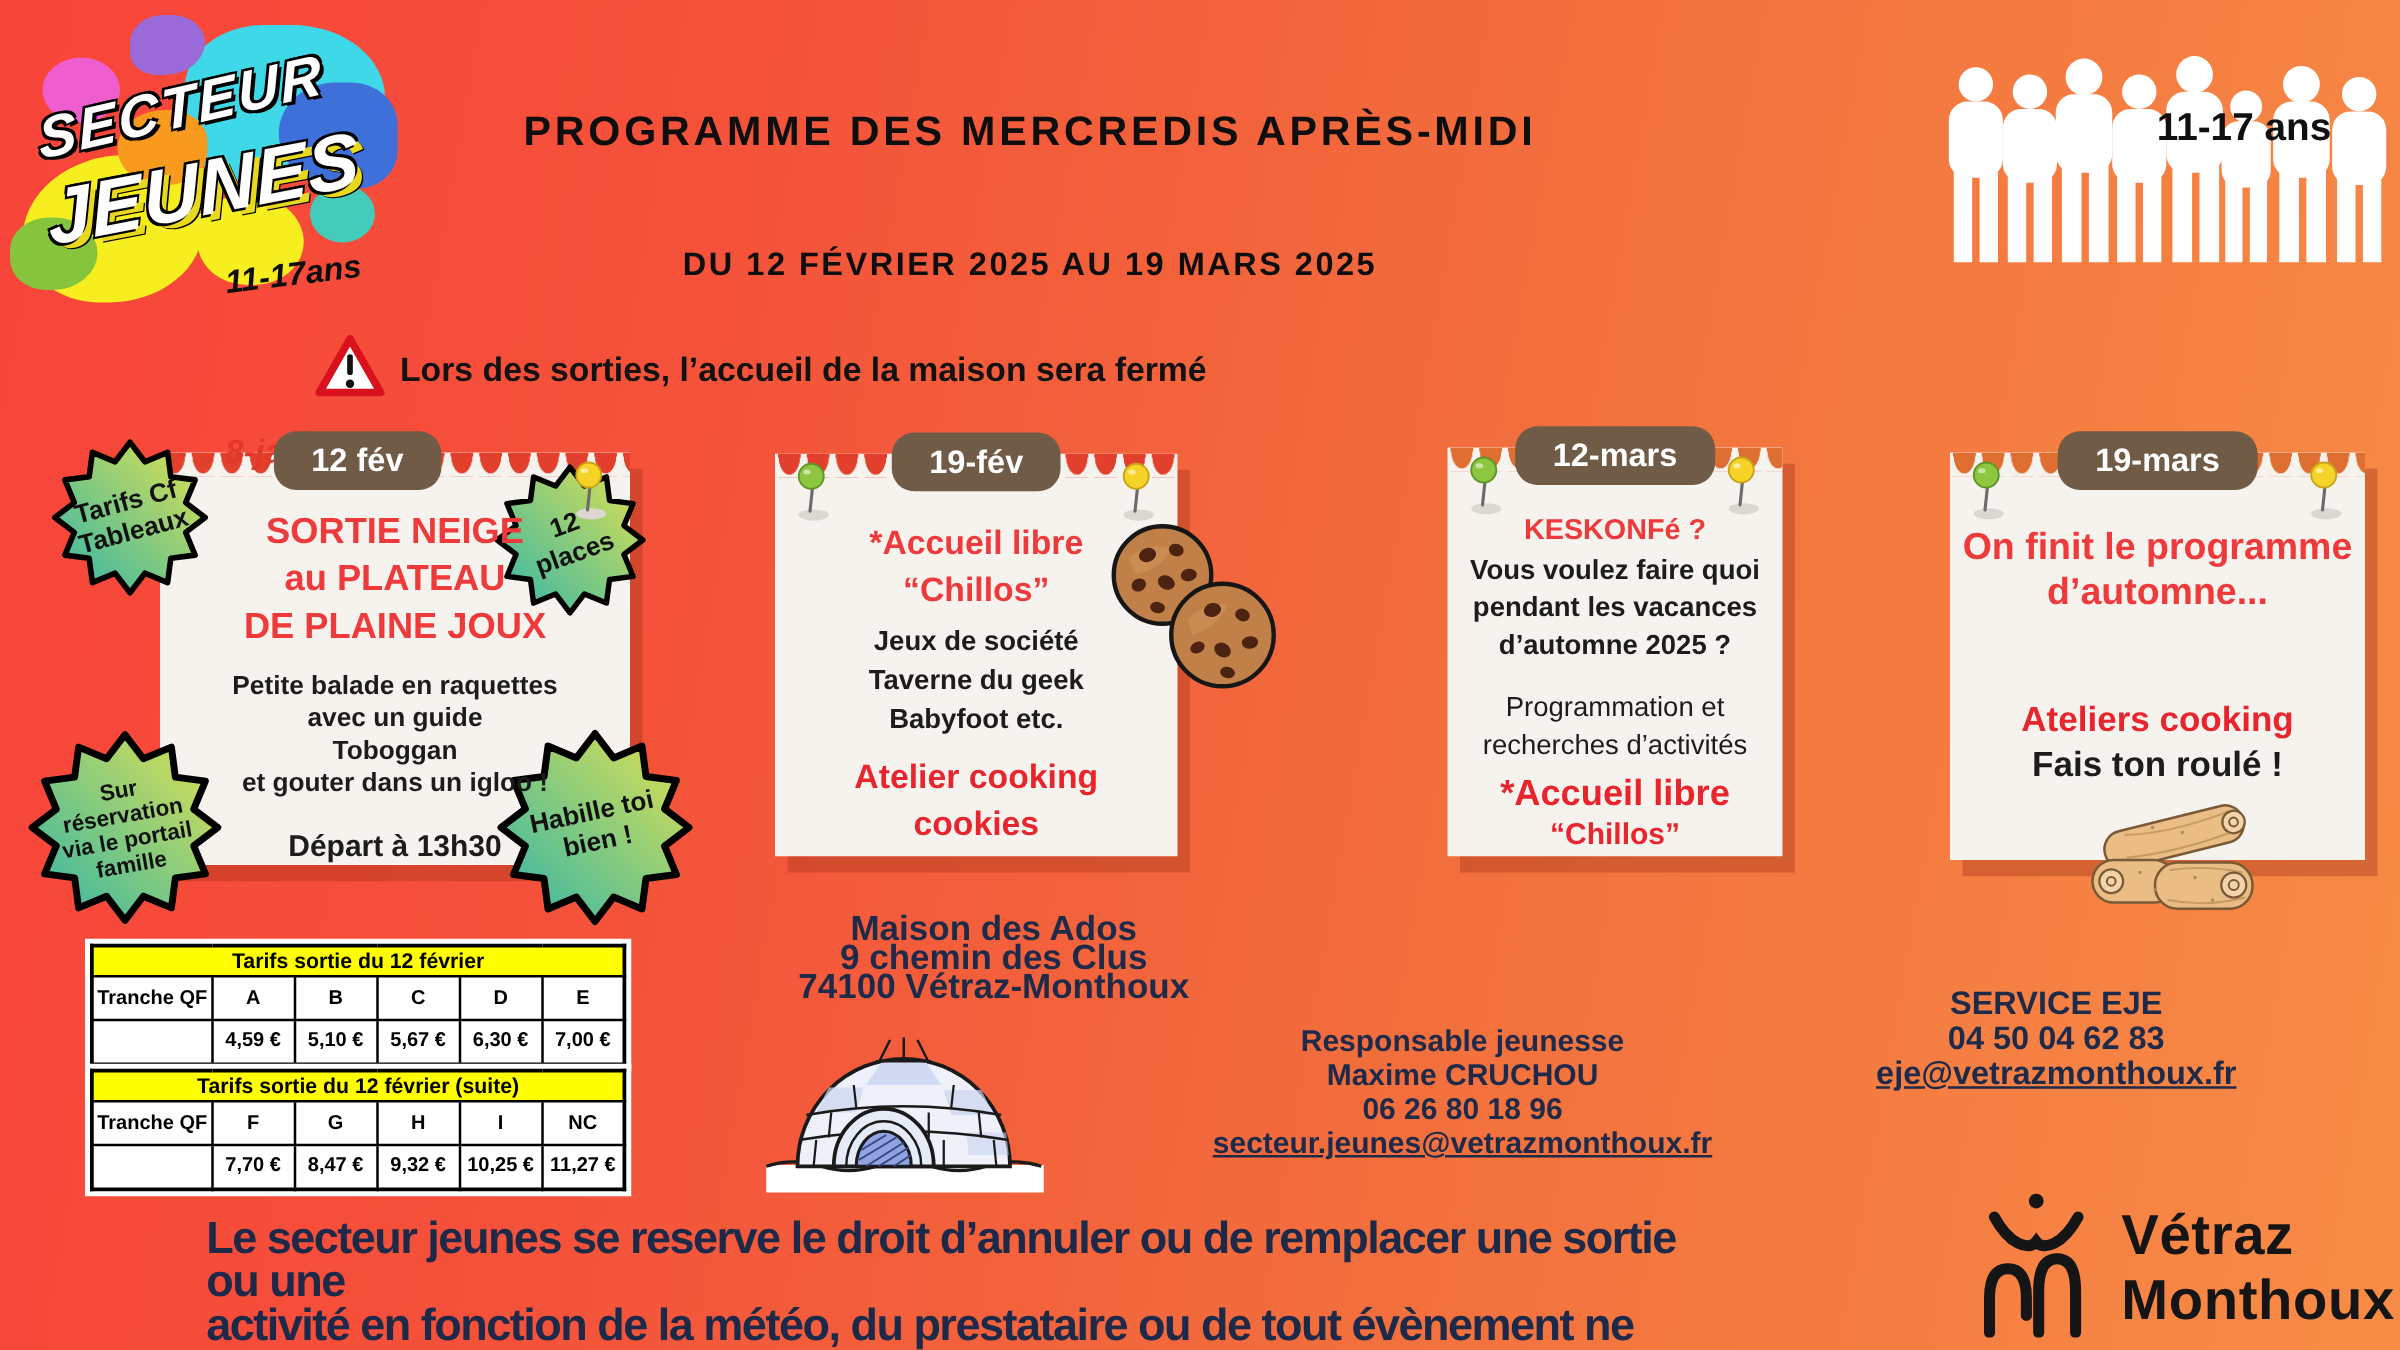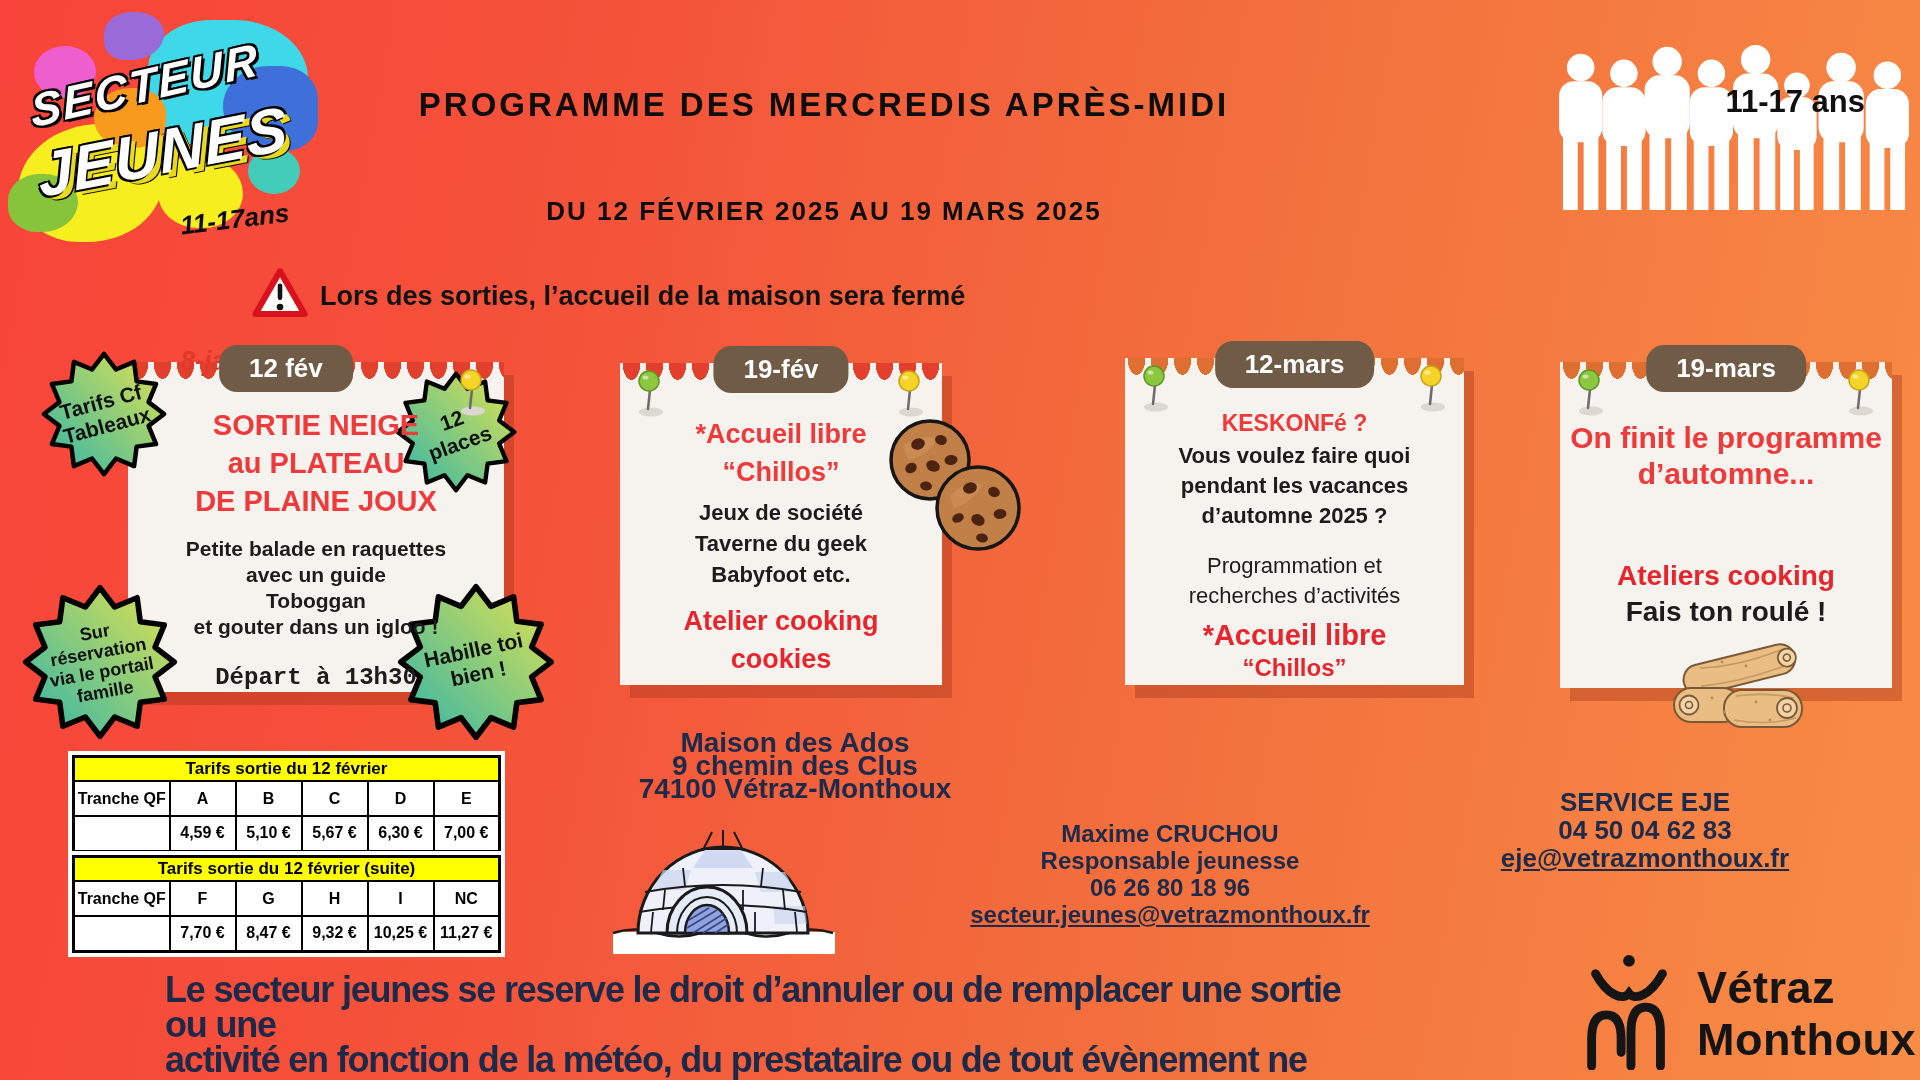--- a/index.html
+++ b/index.html
@@ -31,39 +31,39 @@
   .warn-tri { position:absolute; left:252px; top:264px; width:56px; height:58px; }
   .warn-text { position:absolute; left:320px; top:281px; font-size:27px; font-weight:bold; color:#121212; }
 
   
   .paper { position:absolute; background:#f6f2ee; box-shadow:10px 13px 0 rgba(165,52,26,.40); }
   .paper::before { content:""; position:absolute; left:0; right:0; top:0; height:19px;
     background-image:radial-gradient(9px 17px at 11.5px 0px, var(--sc) 98%, transparent 100%);
     background-size:23px 19px; background-repeat:repeat-x; }
   .card1 { left:128px; top:362px; width:376px; height:330px; --sc:#e2402d; }
   .card2 { left:620px; top:363px; width:322px; height:322px; --sc:#e2402d; }
-  .card3 { left:1125px; top:358px; width:339px; height:327px; --sc:#df6e31; }
+  .card3 { left:1158px; top:358px; width:268px; height:327px; --sc:#df6e31; }
   .card4 { left:1560px; top:362px; width:332px; height:326px; --sc:#df6e31; }
   .tab { position:absolute; top:-17px; left:50%; transform:translateX(-50%); z-index:3;
     background:#6f5b46; color:#fff; font-weight:bold; font-size:26px; padding:8px 30px;
     border-radius:18px; white-space:nowrap; }
   .tab-left { left:42%; }
   .old-date { position:absolute; left:52px; top:-16px; z-index:2; color:#e3392b;
     font-weight:bold; font-style:italic; font-size:27px; }
   .pin { position:absolute; width:32px; height:48px; z-index:4; }
   .pin-l { left:14px; top:6px; }
   .pin-r { right:16px; top:6px; }
   .card-body { position:relative; z-index:1; text-align:center; padding-top:44px; }
   .red { color:#ee3a3a; }
   .dred { color:#e8252c; }
   .blk { color:#1c1c1c; }
 
   .c1-title { font-size:29px; font-weight:bold; line-height:38px; }
   .c1-body  { font-size:21px; font-weight:bold; line-height:26px; margin-top:16px; }
-  .c1-foot  { font-size:24px; font-weight:bold; margin-top:24px;font-family:Liberation Mono, monospace; }
+  .c1-foot  { font-size:24px; font-weight:bold; margin-top:24px; }
   .c2-title { font-size:27px; font-weight:bold; line-height:38px; margin-top:8px; }
   .c2-body  { font-size:22px; font-weight:bold; line-height:31px; margin-top:6px; }
   .c2-foot  { font-size:27px; font-weight:bold; line-height:38px; margin-top:12px; }
   .c3-sub   { font-size:23px; font-weight:bold; margin-top:8px; }
   .c3-body1 { font-size:22px; font-weight:bold; line-height:30px; margin-top:4px; }
   .c3-body2 { font-size:22px; font-weight:normal; line-height:30px; margin-top:20px; }
   .c3-foot  { font-size:29px; font-weight:bold; margin-top:8px; }
   .c3-foot2 { font-size:24px; font-weight:bold; margin-top:2px; }
   .c4-title { font-size:30px; font-weight:bold; line-height:36px; margin-top:14px; }
   .c4-foot  { font-size:28px; font-weight:bold; margin-top:68px; }
@@ -433,22 +433,22 @@
     <path d="M40 72 Q118 58 196 72 M34 92 Q118 78 202 92 M96 29 L140 29" fill="none" stroke="#1a1a1a" stroke-width="2"></path>
     <path d="M118 28 L118 10 M98 30 L107 12 M138 30 L129 12" stroke="#1a1a1a" stroke-width="2" fill="none"></path>
     <path d="M78 48 L80 66 M158 48 L156 66 M60 70 L58 90 M98 70 L98 90 M138 70 L138 90 M178 70 L180 90 M48 92 L46 112 M86 92 L86 112 M150 92 L150 112 M190 92 L192 112" stroke="#1a1a1a" stroke-width="1.8" fill="none"></path>
     <path d="M62 113 A40 46 0 0 1 142 113 Z" fill="#e6ebf8" stroke="#1a1a1a" stroke-width="3"></path>
     <path d="M72 113 A30 36 0 0 1 132 113" fill="none" stroke="#1a1a1a" stroke-width="2"></path>
     <path d="M80 113 A22 28 0 0 1 124 113 Z" fill="#8fa3e0" stroke="#1a1a1a" stroke-width="2.5"></path>
     <path d="M84 100 L104 88 M82 108 L112 90 M88 113 L118 94 M98 113 L122 98 M110 113 L124 104" stroke="#39457e" stroke-width="1.6"></path>
   </svg>
 
   <div class="contact">
+    <div>Responsable jeunesse</div>
     <div>Maxime CRUCHOU</div>
-    <div>Responsable jeunesse</div>
     <div>06 26 80 18 96</div>
     <div><a class="mail">secteur.jeunes@vetrazmonthoux.fr</a></div>
   </div>
 
   <div class="eje">
     <div>SERVICE EJE</div>
     <div>04 50 04 62 83</div>
     <div><a class="mail">eje@vetrazmonthoux.fr</a></div>
   </div>
 

